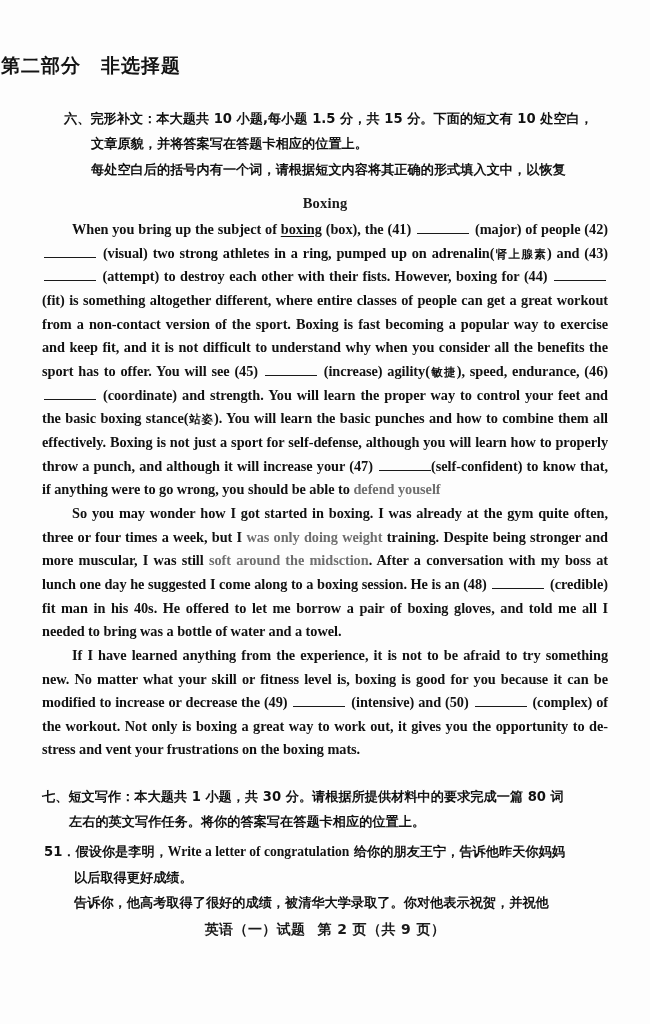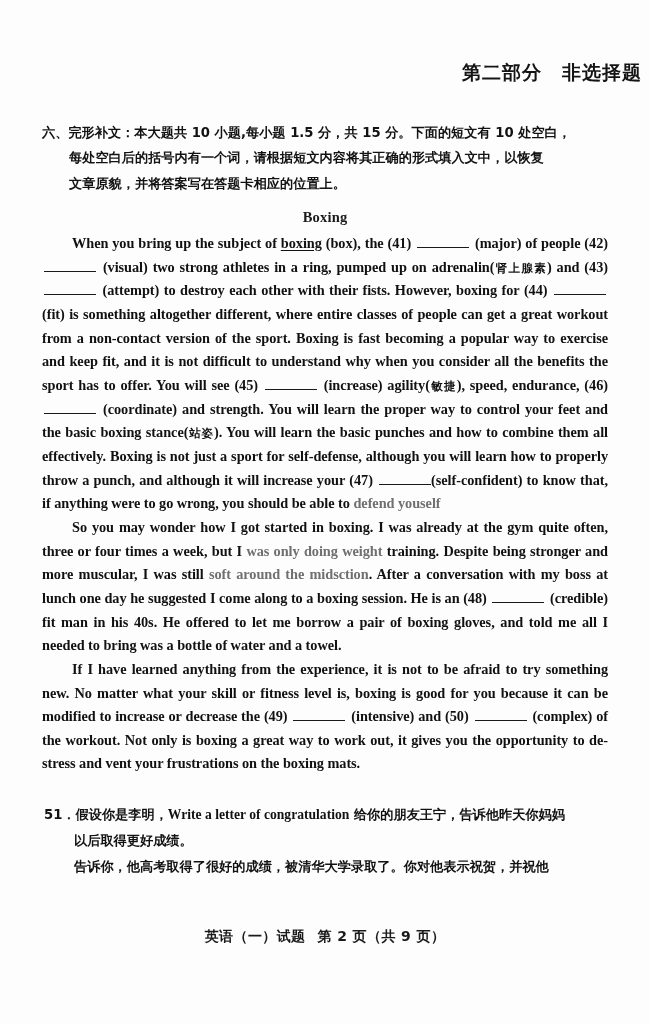--- a/index.html
+++ b/index.html
@@ -18,41 +18,41 @@
   .page {
     position: relative;
     width: 650px;
     height: 1024px;
     box-sizing: border-box;
     padding: 0;
   }
 
   
   .part-title {
-    text-align: right;
+    text-align: left;
     font-family: Liberation Mono, monospace;
     font-weight: bold;
     font-size: 19px;
     letter-spacing: 1px;
-    margin: 8px;
+    margin: 1px;
     padding-top: 52px;
     color: #141414;
   }
   .part-title .gap { display: inline-block; width: 20px; }
 
   
   .section-block {
     font-family: "DejaVu Sans", sans-serif;
     font-weight: bold;
     font-size: 13.2px;
     line-height: 1.92;
     color: #121212;
     margin: 0;
   }
-  .sec-six { padding: 26px 44px 0 42px; }
+  .sec-six { padding: 26px 44px 0 64px; }
   .sec-seven { padding: 22px 44px 0 42px; }
   .sec-line { display: block; }
   .sec-line.indent { padding-left: 27px; }
 
   
   .item51 {
     font-family: "DejaVu Sans", sans-serif;
     font-weight: bold;
     font-size: 13.2px;
     line-height: 1.92;
@@ -132,37 +132,39 @@
 <body>
 
 <div class="page">
 
   <h1 class="part-title">
     <span>第二部分</span><span class="gap"></span><span>非选择题</span>
   </h1>
 
   <div class="section-block sec-six">
     <span class="sec-line">六、完形补文：本大题共 10 小题,每小题 1.5 分，共 15 分。下面的短文有 10 处空白，</span>
+    <span class="sec-line indent">文章原貌，并将答案写在答题卡相应的位置上。</span>
     <span class="sec-line indent">每处空白后的括号内有一个词，请根据短文内容将其正确的形式填入文中，以恢复</span>
-    <span class="sec-line indent">文章原貌，并将答案写在答题卡相应的位置上。</span>
   </div>
 
   <div class="passage-title">Boxing</div>
 
   <div class="passage">
 
     <p class="indent"><span>When you bring up the subject of </span><span class="ans">boxing</span><span> (box), the (41) </span><span class="blank"></span><span> (major) of people (42) </span><span class="blank"></span><span> (visual) two strong athletes in a ring, pumped up on adrenalin(</span><span class="cn-gloss">肾上腺素</span><span>) and (43) </span><span class="blank"></span><span> (attempt) to destroy each other with their fists. However, boxing for (44) </span><span class="blank"></span><span> (fit) is something altogether different, where entire classes of people can get a great workout from a non-contact version of the sport. Boxing is fast becoming a popular way to exercise and keep fit, and it is not difficult to understand why when you consider all the benefits the sport has to offer. You will see (45) </span><span class="blank"></span><span> (increase) agility(</span><span class="cn-gloss">敏捷</span><span>), speed, endurance, (46) </span><span class="blank"></span><span> (coordinate) and strength. You will learn the proper way to control your feet and the basic boxing stance(</span><span class="cn-gloss">站姿</span><span>). You will learn the basic punches and how to combine them all effectively. Boxing is not just a sport for self-defense, although you will learn how to properly throw a punch, and although it will increase your (47) </span><span class="blank tight"></span><span>(self-confident) to know that, if anything were to go wrong, you should be able to </span><span class="faded">defend youself</span></p>
 
     <p class="indent"><span>So you may wonder how I got started in boxing. I was already at the gym quite often, three or four times a week, but I </span><span class="faded">was only doing weight</span><span> training. Despite being stronger and more muscular, I was still </span><span class="faded">soft around the midsction</span><span>. After a conversation with my boss at lunch one day he suggested I come along to a boxing session. He is an (48) </span><span class="blank"></span><span> (credible) fit man in his 40s. He offered to let me borrow a pair of boxing gloves, and told me all I needed to bring was a bottle of water and a towel.</span></p>
 
     <p class="indent"><span>If I have learned anything from the experience, it is not to be afraid to try something new. No matter what your skill or fitness level is, boxing is good for you because it can be modified to increase or decrease the (49) </span><span class="blank"></span><span> (intensive) and (50) </span><span class="blank"></span><span> (complex) of the workout. Not only is boxing a great way to work out, it gives you the opportunity to de-stress and vent your frustrations on the boxing mats.</span></p>
 
   </div>
 
   <div class="section-block sec-seven">
+    <span class="sec-line">七、短文写作：本大题共 1 小题，共 30 分。请根据所提供材料中的要求完成一篇 80 词</span>
+    <span class="sec-line indent">左右的英文写作任务。将你的答案写在答题卡相应的位置上。</span>
   </div>
 
   <div class="item51">
     <span>51．</span><span>假设你是李明，</span><span class="en">Write a letter of congratulation</span><span> 给你的朋友王宁，告诉他昨天你妈妈</span>
     <span class="sub">以后取得更好成绩。</span>
     <span class="sub">告诉你，他高考取得了很好的成绩，被清华大学录取了。你对他表示祝贺，并祝他</span>
   </div>
 
   <div class="footer">
     <span>英语（一）试题</span><span class="gap"></span><span>第 2 页（共 9 页）</span>

